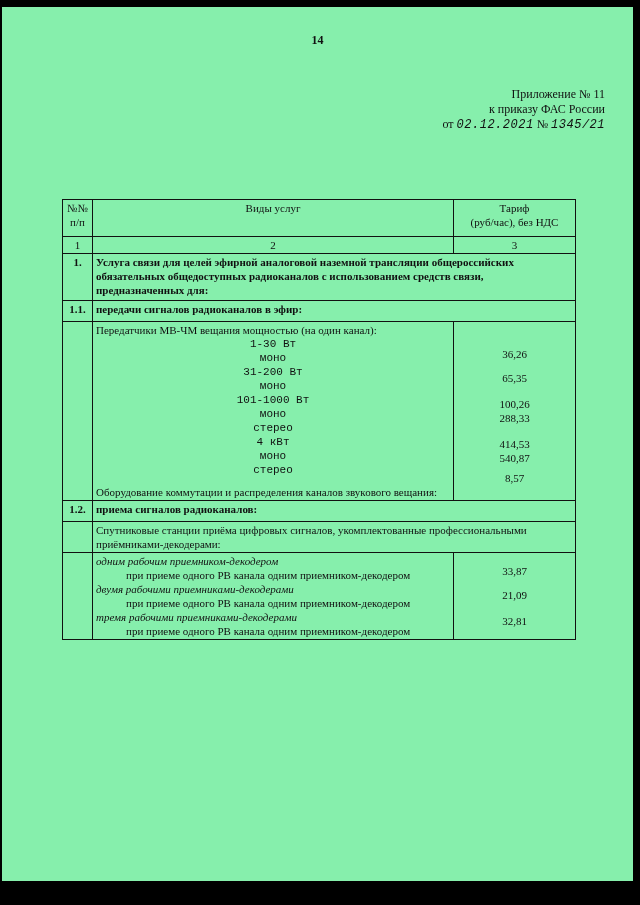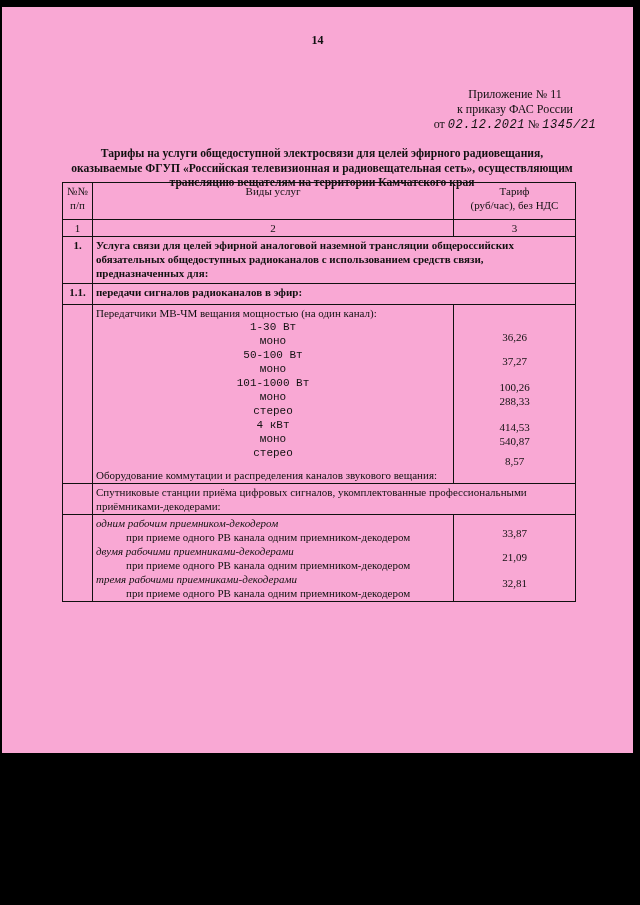--- a/index.html
+++ b/index.html
@@ -3,42 +3,42 @@
 <meta charset="utf-8">
 <style>
   html, body { margin: 0; padding: 0; }
   body {
     width: 640px; height: 905px; position: relative; overflow: hidden;
     background: #000;
     font-family: "Liberation Serif", "DejaVu Serif", serif;
     color: #111;
   }
   .page {
-    position: absolute; left: 2px; top: 7px; width: 631px; height: 746px;
-    background: #f9a8d4;
+    position: absolute; left: 2px; top: 7px; width: 631px; height: 874px;
+    background: #86efac;
   }
   .page-number {
     position: absolute; left: 0; width: 100%; top: 26px;
     text-align: center; font-weight: bold; font-size: 12px;
   }
   .appendix {
     position: absolute; right: 28px; top: 80px; width: 180px;
-    text-align: center; font-size: 12px; line-height: 15px;
+    text-align: right; font-size: 12px; line-height: 15px;
   }
   .appendix .line { display: block; }
   .appendix .hand {
     font-family: Liberation Mono, monospace; font-style: italic; font-size: 12px;
     letter-spacing: 0.5px;
   }
   .title {
     position: absolute; left: 60px; width: 520px; top: 140px;
     text-align: center; font-weight: bold; font-size: 11.6px; line-height: 14.5px;
   }
   table.tariffs {
-    position: absolute; left: 60px; top: 175px; width: 514px;
+    position: absolute; left: 60px; top: 192px; width: 514px;
     border-collapse: collapse; font-size: 11px; line-height: 14px;
   }
   table.tariffs td {
     border: 1px solid #111; padding: 1px 3px; vertical-align: top;
   }
   .c1 { width: 23px; text-align: center; }
   .c3 { width: 115px; text-align: center; }
   .hdr td { height: 34px; }
   .hdr .c2 { text-align: center; }
   .idx td { text-align: center; padding: 0 3px; height: 12px; }
@@ -61,25 +61,20 @@
     <span class="line">Приложение № 11</span>
     <span class="line">к приказу ФАС России</span>
     <span class="line">
       <span>от</span>
       <span class="hand">02.12.2021</span>
       <span>№</span>
       <span class="hand">1345/21</span>
     </span>
   </div>
 
-  <div class="title">
-    <div>Тарифы на услуги общедоступной электросвязи для целей эфирного радиовещания,</div>
-    <div>оказываемые ФГУП «Российская телевизионная и радиовещательная сеть», осуществляющим</div>
-    <div>трансляцию вещателям на территории Камчатского края</div>
-  </div>
 
   <table class="tariffs">
     <tbody>
         <tr class="hdr">
       <td class="c1">№№ п/п</td>
       <td class="c2">Виды услуг</td>
       <td class="c3">
         <span class="inner">Тариф</span>
         <span class="inner">(руб/час), без НДС</span>
       </td>
@@ -96,44 +91,48 @@
     <tr class="sub">
       <td class="c1 bold">1.1.</td>
       <td class="bold" colspan="2">передачи сигналов радиоканалов в эфир:</td>
     </tr>
     <tr>
       <td class="c1"></td>
       <td>
         <span class="inner">Передатчики  МВ-ЧМ вещания мощностью (на один канал):</span>
         <span class="center">1-30 Вт</span>
         <span class="center">моно</span>
-        <span class="center">50-100 Вт</span>
+        <span class="center">31-200 Вт</span>
         <span class="center">моно</span>
         <span class="center">101-1000 Вт</span>
         <span class="center">моно</span>
         <span class="center">стерео</span>
         <span class="center">4 кВт</span>
         <span class="center">моно</span>
         <span class="center">стерео</span>
         <span class="inner" style="margin-top:8px">Оборудование коммутации и распределения каналов звукового вещания:</span>
       </td>
       <td class="c3">
         <span class="val">&nbsp;</span>
         <span class="val">&nbsp;</span>
         <span class="val" style="margin-top:-4px">36,26</span>
         <span class="val">&nbsp;</span>
-        <span class="val" style="margin-top:-4px">37,27</span>
+        <span class="val" style="margin-top:-4px">65,35</span>
         <span class="val">&nbsp;</span>
         <span class="val" style="margin-top:-2px">100,26</span>
         <span class="val">288,33</span>
         <span class="val">&nbsp;</span>
         <span class="val" style="margin-top:-2px">414,53</span>
         <span class="val">540,87</span>
         <span class="val" style="margin-top:6px">8,57</span>
       </td>
+    </tr>
+    <tr class="sub">
+      <td class="c1 bold">1.2.</td>
+      <td class="bold" colspan="2">приема сигналов радиоканалов:</td>
     </tr>
     <tr>
       <td class="c1"></td>
       <td colspan="2">Спутниковые станции  приёма цифровых сигналов, укомплектованные профессиональными приёмниками-декодерами:</td>
     </tr>
     <tr>
       <td class="c1"></td>
       <td>
         <span class="italic">одним рабочим приемником-декодером</span>
         <span class="indent">при приеме одного РВ канала одним приемником-декодером</span>

